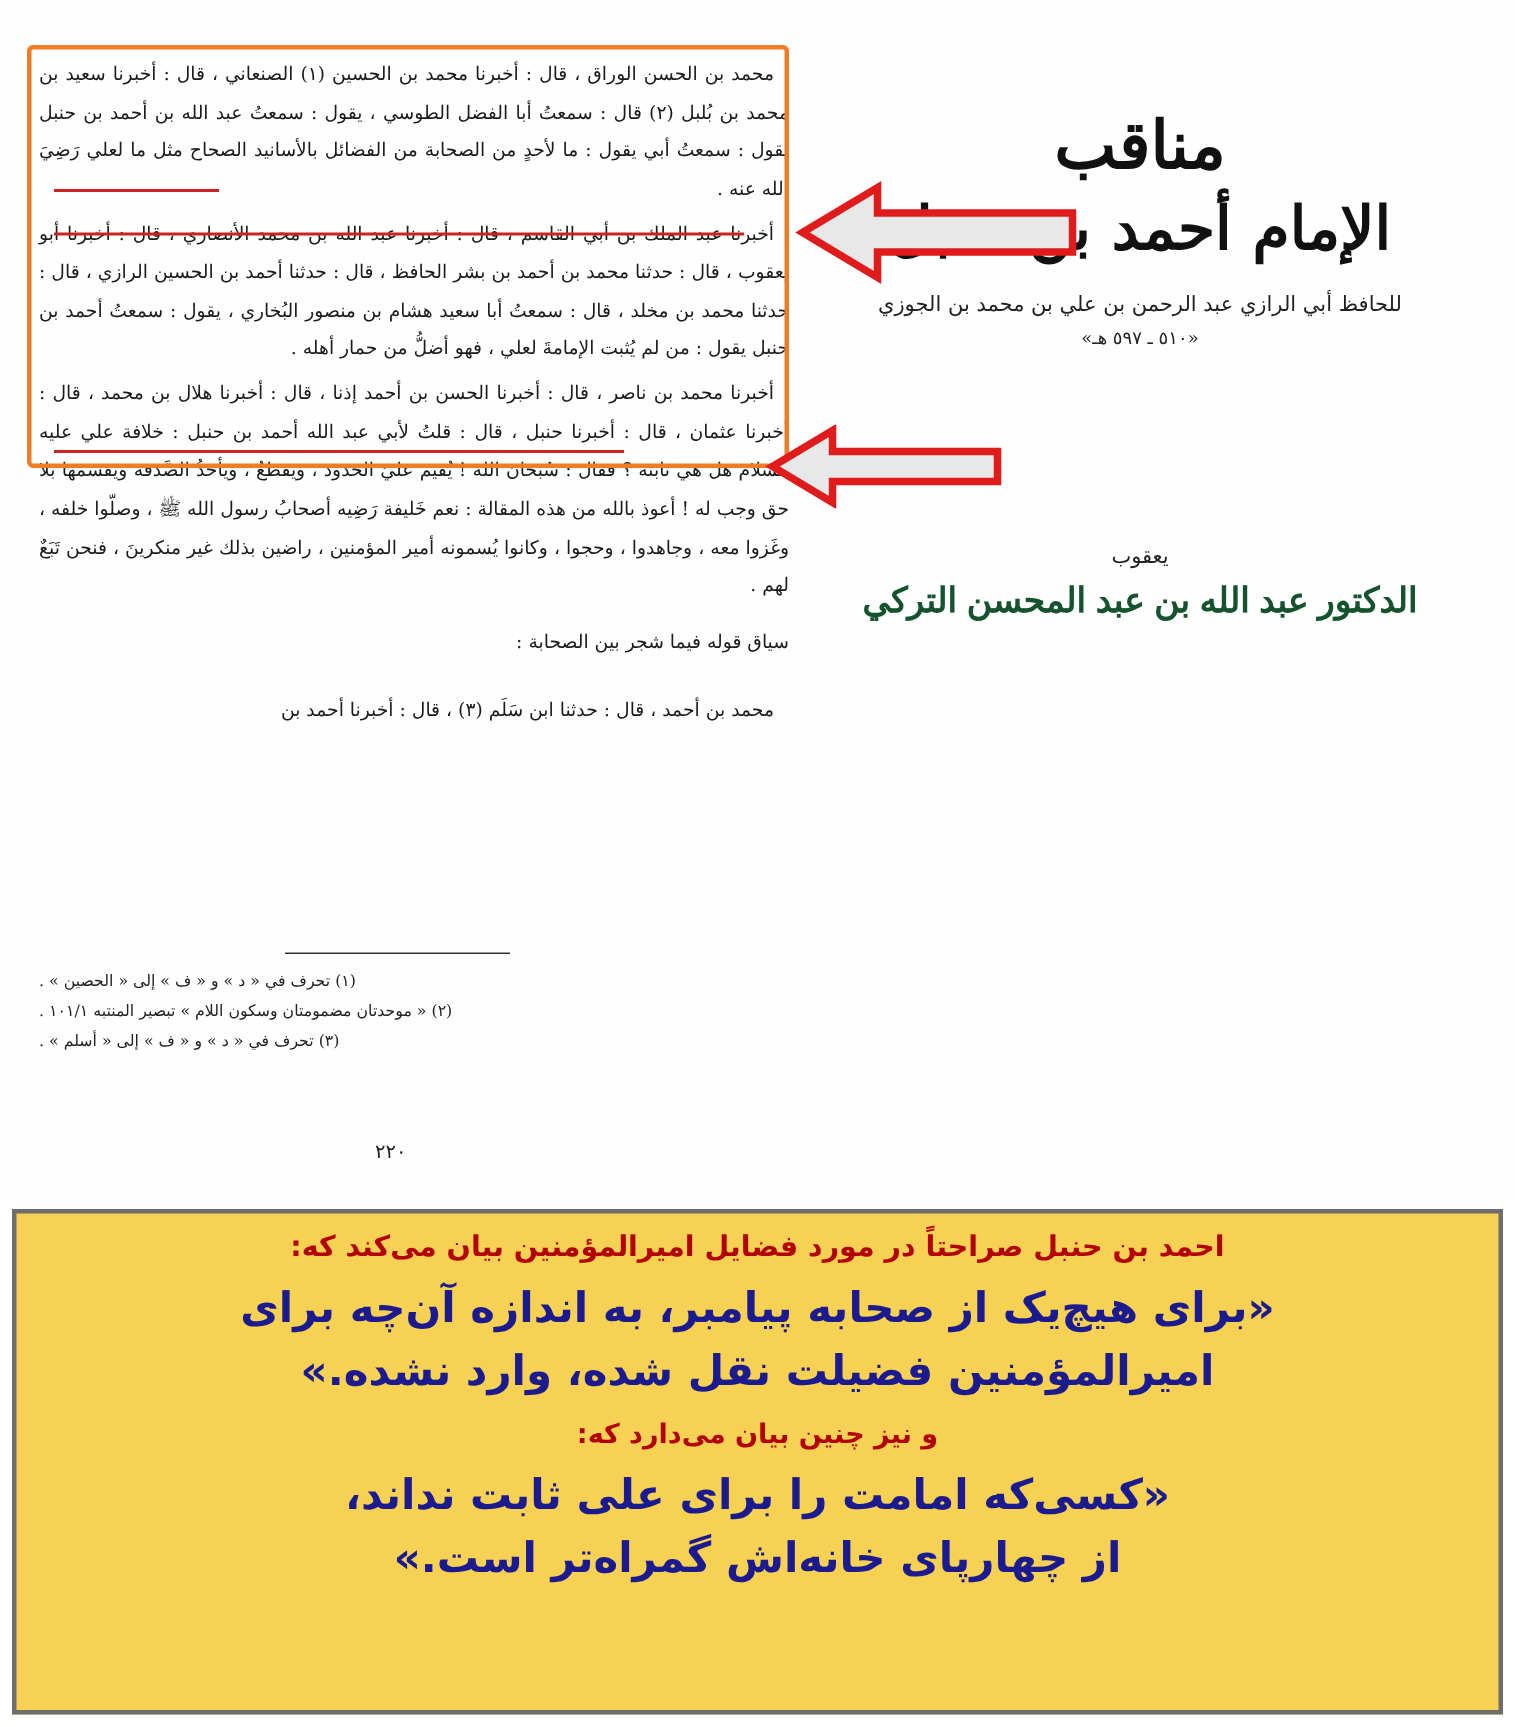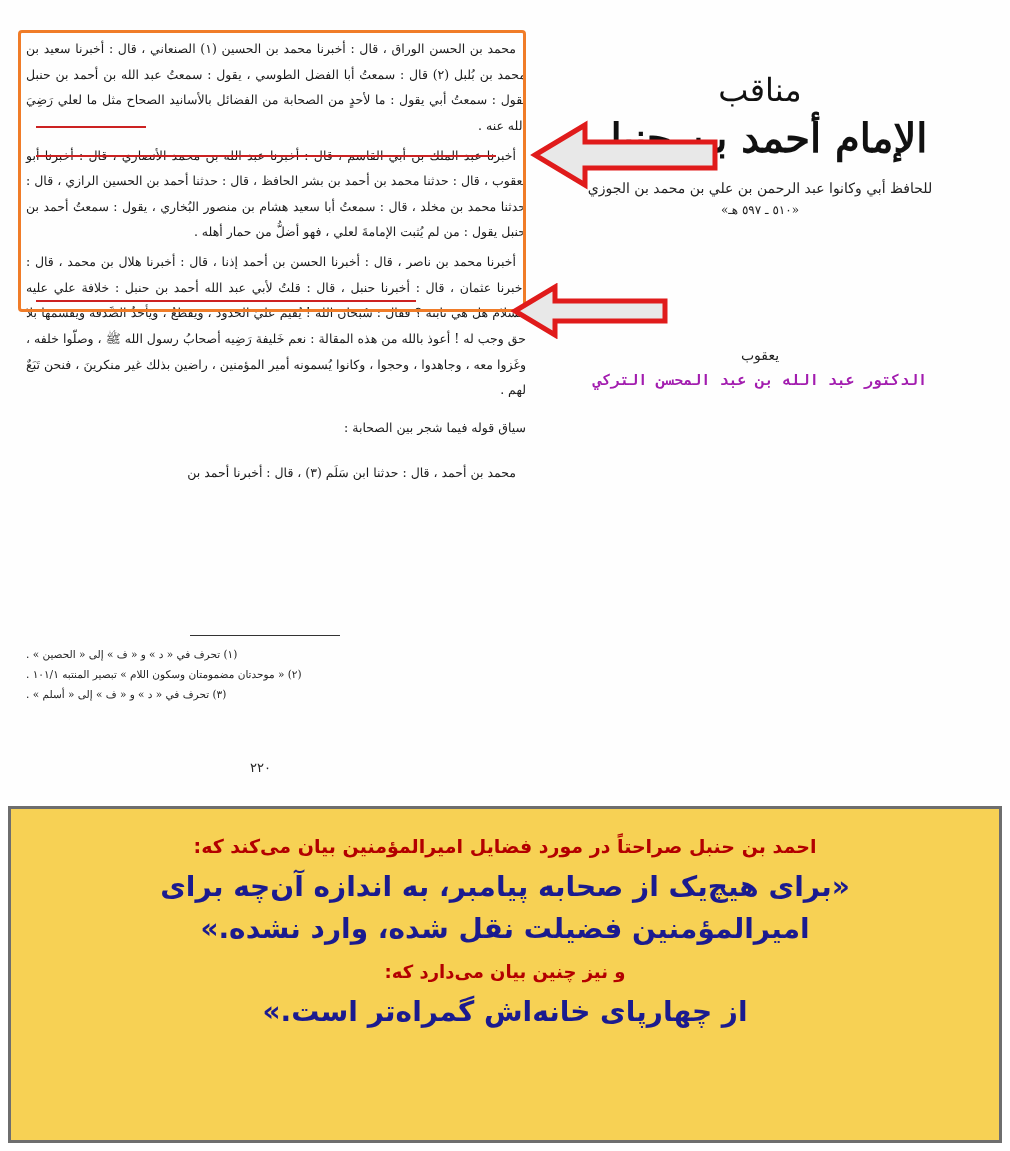--- a/index.html
+++ b/index.html
@@ -27,22 +27,22 @@
     position: absolute;
     right: 60px;
     top: 70px;
     width: 380px;
     text-align: center;
     direction: rtl;
     color: #1a1a1a;
   }
   #title-block .main-title {
     font-family: "DejaVu Serif", serif;
-    font-size: 32px;
-    font-weight: normal;
+    font-size: 44px;
+    font-weight: bold;
     letter-spacing: 1px;
     line-height: 1.25;
     color: #111;
   }
   #title-block .sub-title {
     font-family: "DejaVu Serif", serif;
     font-size: 40px;
     font-weight: bold;
     line-height: 1.3;
     margin-top: 2px;
@@ -61,25 +61,25 @@
     margin-top: 4px;
     color: #222;
   }
   #title-block .verify-label {
     font-family: "DejaVu Serif", serif;
     font-size: 14px;
     margin-top: 130px;
     color: #222;
   }
   #title-block .verifier {
-    font-family: Liberation Mono, monospace;
-    font-size: 15px;
+    font-family: Liberation Sans, sans-serif;
+    font-size: 23px;
     font-weight: bold;
     margin-top: 8px;
-    color: #a21caf;
+    color: #14532d;
   }
 
   
   #body-column {
     position: absolute;
     left: 26px;
     top: 36px;
     width: 500px;
     direction: rtl;
     text-align: justify;
@@ -144,21 +144,21 @@
   #caption-panel {
     position: absolute;
     left: 8px;
     top: 806px;
     width: 994px;
     height: 337px;
     background: #f7d154;
     border: 3px solid #6e6e6e;
     direction: rtl;
     text-align: center;
-    padding: 19px 18px;
+    padding: 4px 18px;
   }
   #caption-panel .lead {
     color: #b30000;
     font-weight: bold;
     font-size: 19px;
     line-height: 1.5;
     margin: 4px 0 6px 0;
   }
   #caption-panel .quote-big {
     color: #1b1b8f;
@@ -184,21 +184,21 @@
   }
 </style>
 </head>
 <body>
 
 <div id="scan-page">
 
   <div id="title-block">
     <div class="main-title">مناقب</div>
     <div class="sub-title">الإمام أحمد بن حنبل</div>
-    <div class="author-line">للحافظ أبي وكانوا عبد الرحمن بن علي بن محمد بن الجوزي</div>
+    <div class="author-line">للحافظ أبي الرازي عبد الرحمن بن علي بن محمد بن الجوزي</div>
     <div class="dates-line">«٥١٠ ـ ٥٩٧ هـ»</div>
     <div class="verify-label">يعقوب</div>
     <div class="verifier">الدكتور عبد الله بن عبد المحسن التركي</div>
   </div>
 
   <div id="body-column">
     <p class="para">
       <span>محمد بن الحسن الوراق ، قال : أخبرنا محمد بن الحسين (١) الصنعاني ، قال : أخبرنا سعيد بن محمد بن بُلبل (٢) قال : سمعتُ أبا الفضل الطوسي ، يقول : سمعتُ عبد الله بن أحمد بن حنبل يقول : سمعتُ أبي يقول : ما لأحدٍ من الصحابة من الفضائل بالأسانيد الصحاح مثل ما لعلي رَضِيَ الله عنه .</span>
     </p>
     <p class="para">
@@ -233,14 +233,15 @@
   </div>
 
   <div id="page-number">٢٢٠</div>
 </div>
 
 <div id="caption-panel">
   <div class="lead">احمد بن حنبل صراحتاً در مورد فضایل امیرالمؤمنین بیان می‌کند که:</div>
   <div class="quote-big">«برای هیچ‌یک از صحابه پیامبر، به اندازه آن‌چه برای</div>
   <div class="quote-big">امیرالمؤمنین فضیلت نقل شده، وارد نشده.»</div>
   <div class="mid">و نیز چنین بیان می‌دارد که:</div>
+  <div class="quote-big2">«کسی‌که امامت را برای علی ثابت نداند،</div>
   <div class="quote-big2">از چهارپای خانه‌اش گمراه‌تر است.»</div>
 </div>
 
 </body></html>

